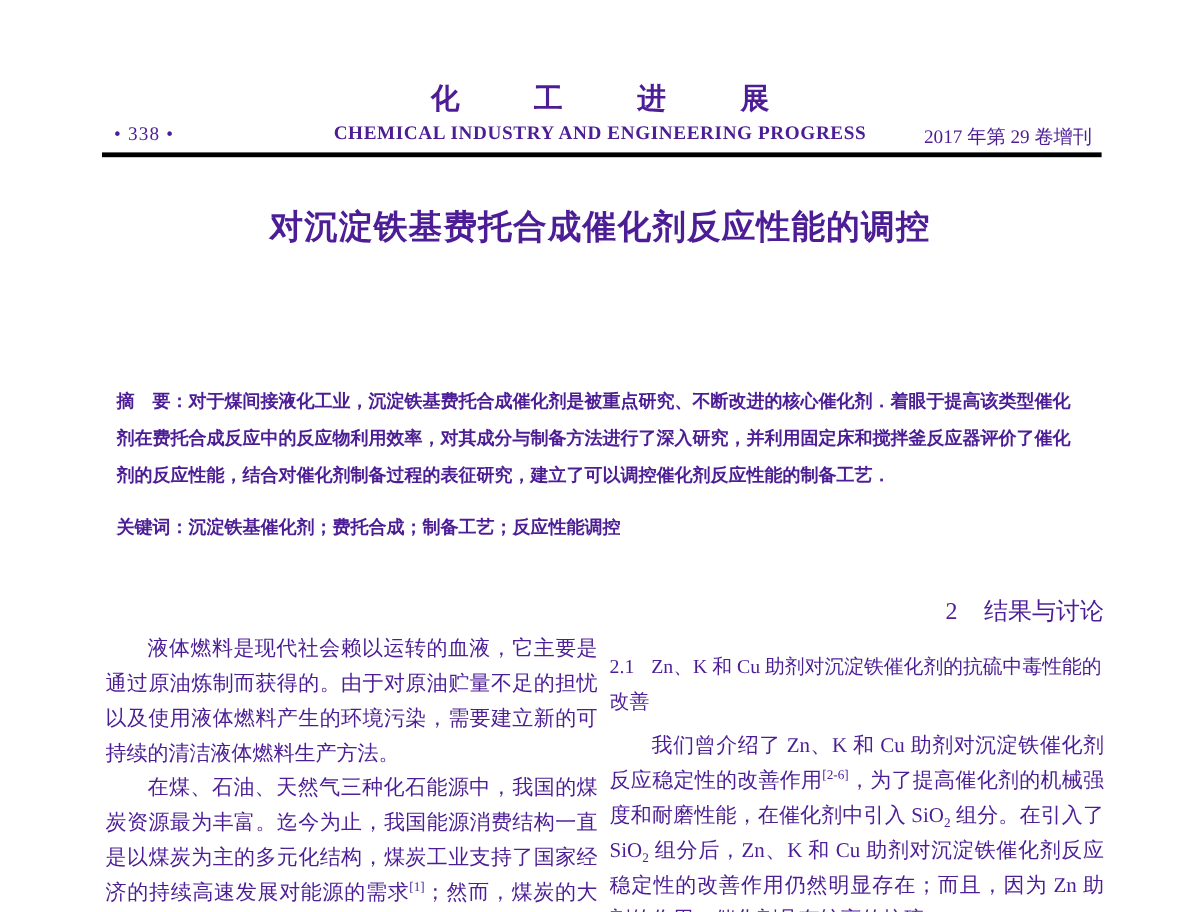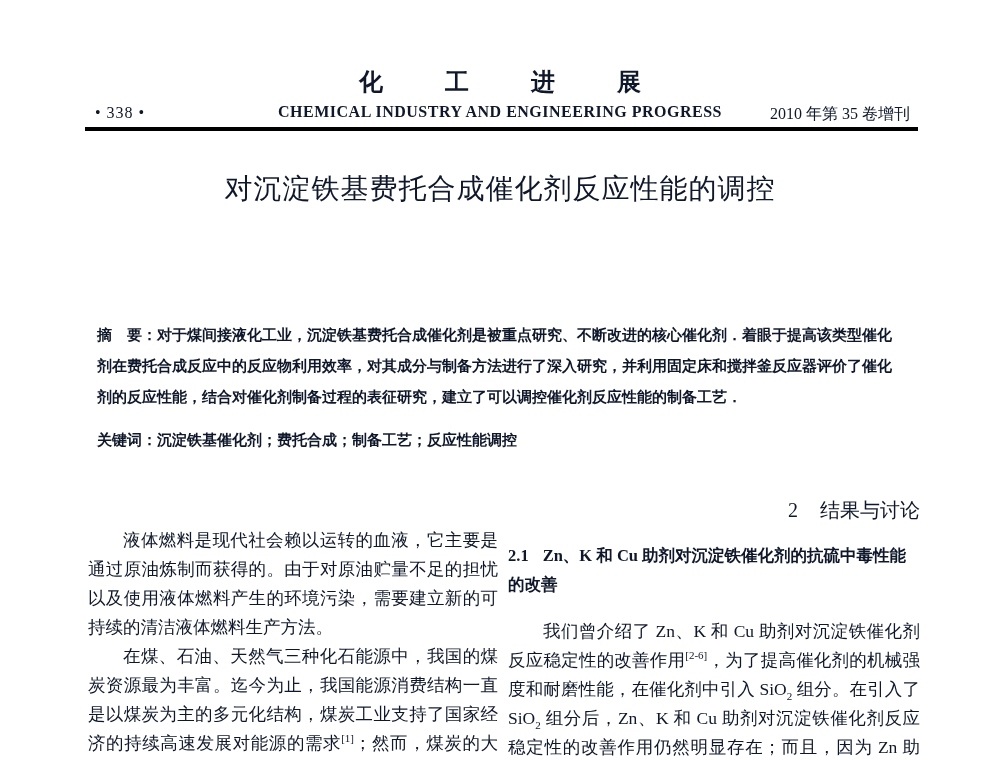--- a/index.html
+++ b/index.html
@@ -2,21 +2,21 @@
 <html><head>
 <meta charset="utf-8">
 <style>
   * { margin: 0; padding: 0; box-sizing: border-box; }
   html, body { background: #ffffff; }
   .page {
     position: relative;
     width: 1000px;
     height: 760px;
     background: #ffffff;
-    color: #0f172a;
+    color: #4c1d95;
     font-family: "Liberation Serif", "DejaVu Serif", serif;
     overflow: hidden;
   }
   
   .journal-title-cn {
     position: absolute;
     top: 66px; left: 0; width: 100%;
     text-align: center;
     font-size: 24px;
     font-weight: bold;
@@ -52,21 +52,21 @@
     top: 127px; left: 85px;
     width: 833px; height: 4px;
     background: #000000;
   }
   
   .article-title {
     position: absolute;
     top: 170px; left: 0; width: 100%;
     text-align: center;
     font-size: 28px;
-    font-weight: normal;
+    font-weight: bold;
     letter-spacing: 1px;
     white-space: nowrap;
   }
   .authors-line {
     position: absolute;
     top: 236px; left: 0; width: 100%;
     text-align: center;
     font-size: 17px;
     white-space: nowrap;
   }
@@ -110,37 +110,37 @@
   .body-para sub { font-size: 11px; line-height: 0; }
   .section-heading {
     font-size: 20px;
     font-weight: normal;
     margin: 2px 0 16px 0;
     text-align: right;
   }
   .section-heading .sec-num { margin-right: 22px; }
   .subsection-heading {
     font-size: 16.5px;
-    font-weight: bold;
+    font-weight: normal;
     line-height: 29px;
-    margin-bottom: 18px;
+    margin-bottom: 8px;
     text-align: left;
   }
   .subsection-heading .subsec-num { margin-right: 14px; }
 </style>
 </head>
 <body>
 
 <div class="page">
 
   <div class="journal-title-cn">化工进展</div>
   <div class="header-row">
     <span class="page-number">• 338 •</span>
     <span class="journal-title-en">CHEMICAL INDUSTRY AND ENGINEERING PROGRESS</span>
-    <span class="issue-info">2010 年第 35 卷增刊</span>
+    <span class="issue-info">2017 年第 29 卷增刊</span>
   </div>
   <div class="header-rule"></div>
 
   <h1 class="article-title">对沉淀铁基费托合成催化剂反应性能的调控</h1>
 
   <div class="abstract-block">
     <div class="abstract-para"><span class="label">摘　要：</span><span>对于煤间接液化工业，沉淀铁基费托合成催化剂是被重点研究、不断改进的核心催化剂．着眼于提高该类型催化剂在费托合成反应中的反应物利用效率，对其成分与制备方法进行了深入研究，并利用固定床和搅拌釜反应器评价了催化剂的反应性能，结合对催化剂制备过程的表征研究，建立了可以调控催化剂反应性能的制备工艺．</span></div>
     <div class="keywords-line"><span class="label">关键词：</span><span>沉淀铁基催化剂；费托合成；制备工艺；反应性能调控</span></div>
   </div>
 

